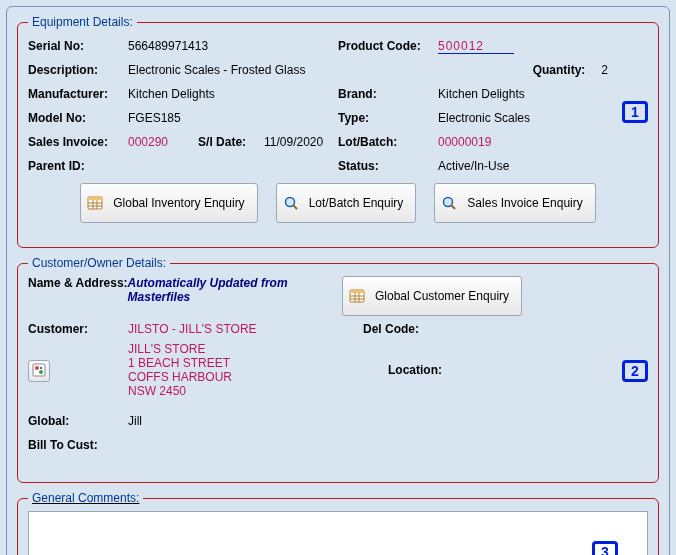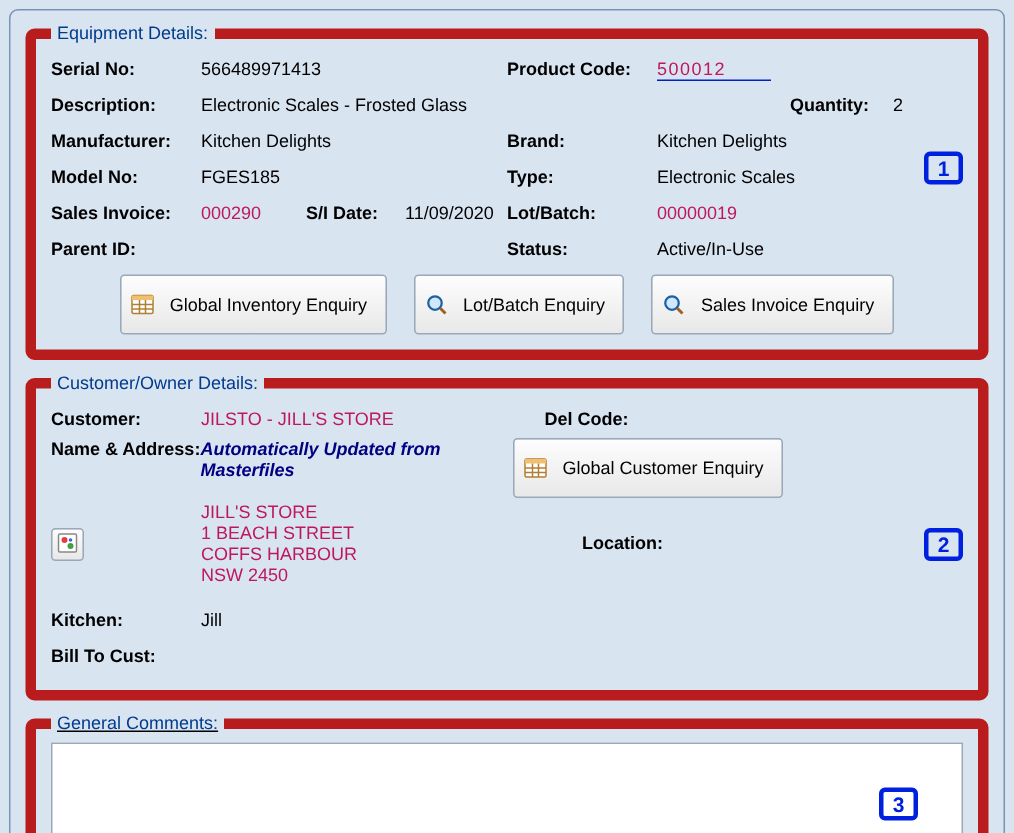--- a/index.html
+++ b/index.html
@@ -12,24 +12,24 @@
     color: #000;
     width: 676px;
   }
   .panel {
     border: 1px solid #7a93b5;
     border-radius: 6px;
     padding: 8px 10px 10px 10px;
     background: #d9e4f1;
   }
   fieldset {
-    border: 7px solid #b91c1c;
+    border: 1px solid #b91c1c;
     border-radius: 6px;
     margin: 0 0 8px 0;
-    padding: 6px 10px 10px 10px;
+    padding: 6px 10px 24px 10px;
     position: relative;
   }
   legend {
     color: #003b8e;
     font-size: 12px;
     padding: 0 4px;
   }
   .row {
     display: flex;
     align-items: center;
@@ -224,30 +224,20 @@
         <span>Sales Invoice Enquiry</span>
       </button>
     </div>
 
     <div class="nbox" style="top:72px;">1</div>
   </fieldset>
 
   <fieldset>
     <legend>Customer/Owner Details:</legend>
 
-    <div class="row">
-      <div class="col-left">
-        <span class="lbl w-lbl1">Customer:</span>
-        <span class="val link">JILSTO - JILL'S STORE</span>
-      </div>
-      <div class="col-right" style="padding-left:50px;">
-        <span class="lbl">Del Code:</span>
-      </div>
-    </div>
-
     <div class="row" style="align-items:flex-start;">
       <div class="col-left" style="align-items:flex-start;">
         <span class="lbl w-lbl1" style="line-height:14px;">Name &amp; Address:</span>
         <span class="italic">Automatically Updated from Masterfiles</span>
       </div>
       <div class="col-right">
         <button class="enq" style="margin-left:4px;">
           <span class="icon-sheet">
             <svg width="16" height="16" viewBox="0 0 16 16">
                 <rect x="1" y="2" width="14" height="12" rx="1" fill="#fff" stroke="#b08030"></rect>
@@ -256,20 +246,30 @@
                 <line x1="1" y1="11" x2="15" y2="11" stroke="#b08030"></line>
                 <line x1="6" y1="5" x2="6" y2="14" stroke="#b08030"></line>
                 <line x1="10" y1="5" x2="10" y2="14" stroke="#b08030"></line>
               </svg>
           </span>
           <span>Global Customer Enquiry</span>
         </button>
       </div>
     </div>
 
+    <div class="row">
+      <div class="col-left">
+        <span class="lbl w-lbl1">Customer:</span>
+        <span class="val link">JILSTO - JILL'S STORE</span>
+      </div>
+      <div class="col-right" style="padding-left:50px;">
+        <span class="lbl">Del Code:</span>
+      </div>
+    </div>
+
     <div class="row" style="align-items:center;">
       <div style="width:100px;display:flex;align-items:flex-start;padding-top:2px;">
         <button class="addr-btn">
           <span>
             <svg width="14" height="14" viewBox="0 0 14 14">
                 <rect x="1" y="1" width="12" height="12" rx="1" fill="#fff" stroke="#888"></rect>
                 <circle cx="5" cy="5" r="2" fill="#e04040"></circle>
                 <circle cx="9" cy="9" r="2" fill="#40a040"></circle>
                 <circle cx="9" cy="5" r="1.2" fill="#4060e0"></circle>
               </svg>
@@ -281,21 +281,21 @@
         <span class="link address-line">1 BEACH STREET</span>
         <span class="link address-line">COFFS HARBOUR</span>
         <span class="link address-line">NSW 2450</span>
       </div>
       <div class="col-right" style="align-items:flex-start;">
         <span class="lbl">Location:</span>
       </div>
     </div>
 
     <div class="row" style="margin-top:12px;">
-      <span class="lbl w-lbl1">Kitchen:</span>
+      <span class="lbl w-lbl1">Global:</span>
       <span class="val">Jill</span>
     </div>
 
     <div class="row">
       <span class="lbl w-lbl1">Bill To Cust:</span>
     </div>
 
     <div class="nbox" style="top:90px;">2</div>
   </fieldset>
 

